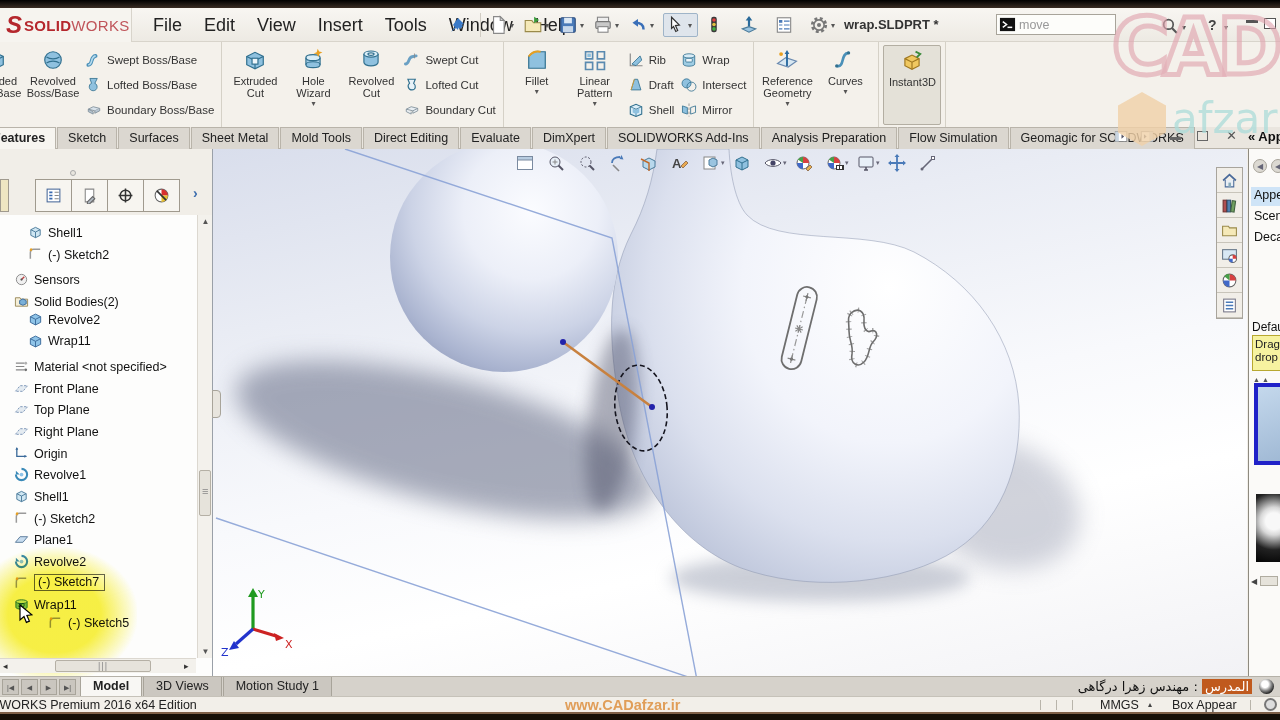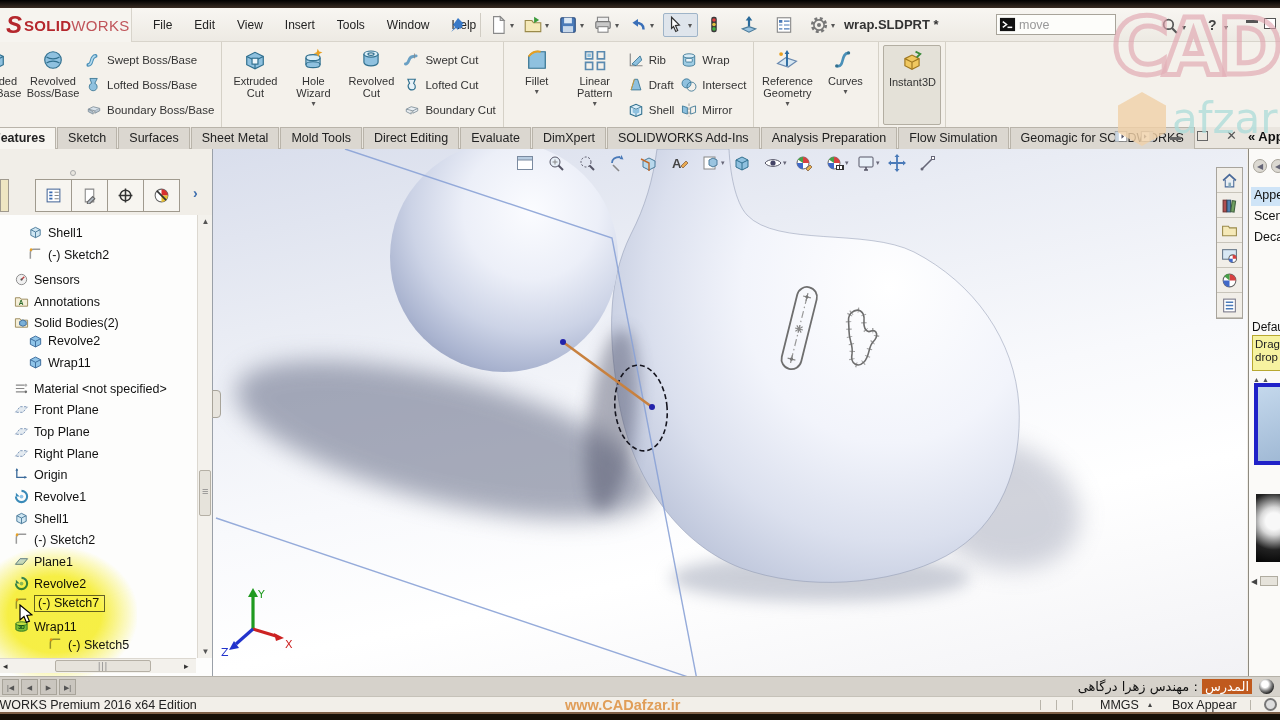--- a/index.html
+++ b/index.html
@@ -12,21 +12,21 @@
   .top-strip{position:absolute;left:0;top:0;width:1280px;height:8px;background:linear-gradient(#000,#3a2d24);}
   .bottom-strip{position:absolute;left:0;top:712px;width:1280px;height:8px;background:#151008;border-top:2px solid #7d6048;}
 
   
   #menubar{position:absolute;left:0;top:8px;width:1280px;height:34px;background:linear-gradient(#f8f6f2,#edeae3);border-bottom:1px solid #d8d4cb;}
   #logo{position:absolute;left:0;top:0;width:132px;height:34px;background:#f6f4ef;border-right:1px solid #d8d4cb;display:flex;align-items:center;padding-left:6px;}
   .logo-s{font-size:24px;font-weight:bold;font-style:italic;color:#b5272d;margin-right:2px;}
   .logo-solid{font-size:15px;font-weight:bold;color:#b5272d;letter-spacing:.3px;}
   .logo-works{font-size:15px;color:#c0555a;letter-spacing:.3px;}
   #menus{position:absolute;left:142px;top:0;height:34px;display:flex;align-items:center;}
-  .menu-item{padding:4px 11px;font-size:12px;color:#222;}
+  .menu-item{padding:4px 11px;font-size:18px;color:#222;}
   #pin-icon{position:absolute;left:448px;top:8px;width:18px;height:18px;}
   .vsep{position:absolute;left:480px;top:5px;width:1px;height:24px;background:#d0ccc3;}
   #std-toolbar{position:absolute;left:488px;top:4px;display:flex;align-items:center;height:26px;}
   .tbtn{display:flex;align-items:center;margin-right:6px;}
   .tbtn .tico{width:20px;height:20px;display:inline-block;}
   .tbtn .caret{font-size:8px;color:#555;margin-left:2px;width:7px;}
   .tbtn.pressed{background:#dfe5ec;border:1px solid #9fb4c8;border-radius:2px;padding:1px 2px;}
   #doc-title{position:absolute;left:844px;top:9px;font-size:13px;font-weight:600;color:#333;}
   #command-box{position:absolute;left:996px;top:6px;width:120px;height:21px;background:#fdfdfa;border:1px solid #a8a49a;display:flex;align-items:center;}
   #command-box .cico{width:17px;height:17px;margin:0 3px 0 2px;}
@@ -638,29 +638,20 @@
               <path d="M8 8l3-3" stroke="#c04040" stroke-width="1.4"></path>
               <circle cx="8" cy="8" r="1.2" fill="#555"></circle>
             </svg>
           </span>
           <span class="tlabel" data-interactable="false">Sensors</span>
         </div>
         <div class="trow ind1" data-interactable="true">
           <span class="ticon" data-interactable="false">
             <svg viewBox="0 0 16 16" width="100%" height="100%">
               <path d="M1.5 4h5l1 1.5h7V13h-13z" fill="#f5efd8" stroke="#9a8a5a"></path>
-              <text x="5" y="11.5" font-size="7" fill="#2a6a2a" font-weight="bold">A</text>
-            </svg>
-          </span>
-          <span class="tlabel" data-interactable="false">Annotations</span>
-        </div>
-        <div class="trow ind1" data-interactable="true">
-          <span class="ticon" data-interactable="false">
-            <svg viewBox="0 0 16 16" width="100%" height="100%">
-              <path d="M1.5 4h5l1 1.5h7V13h-13z" fill="#f5efd8" stroke="#9a8a5a"></path>
               <path d="M6 7l3.5-1.8L13 7v3.5L9.5 12 6 10.5z" fill="#7ab0d8" stroke="#3a6a9a"></path>
             </svg>
           </span>
           <span class="tlabel" data-interactable="false">Solid Bodies(2)</span>
         </div>
         <div class="trow ind2" data-interactable="true">
           <span class="ticon" data-interactable="false">
             <svg viewBox="0 0 16 16" width="100%" height="100%">
               <path d="M2.5 5l5.5-2.8L13.5 5v6l-5.5 2.8L2.5 11z" fill="#8fc4e8" stroke="#3a6a9a"></path>
               <path d="M2.5 5l5.5 2.8L13.5 5M8 7.8v6" fill="none" stroke="#3a6a9a"></path>
@@ -1101,20 +1092,25 @@
     </div>
   </div>
 
   <div id="bottombar" data-interactable="false">
     <div id="bottom-nav" data-interactable="false">
       <span class="bnav" data-interactable="true">|◀</span>
         <span class="bnav" data-interactable="true">◀</span>
         <span class="bnav" data-interactable="true">▶</span>
         <span class="bnav" data-interactable="true">▶|</span>
     </div>
+    <div id="bottom-tabs" data-interactable="false">
+      <span class="btab active" data-interactable="true">Model</span>
+        <span class="btab" data-interactable="true">3D Views</span>
+        <span class="btab" data-interactable="true">Motion Study 1</span>
+    </div>
     <div id="instructor" data-interactable="false">
       <span class="hl" data-interactable="false">المدرس</span><span data-interactable="false"> : مهندس زهرا درگاهی</span>
     </div>
     <div id="logo-sliver" data-interactable="false"></div>
   </div>
 
   <div id="statusbar" data-interactable="false">
     <span id="edition" data-interactable="false">SOLIDWORKS Premium 2016 x64 Edition</span>
     <span id="cad-watermark-text" data-interactable="false">www.CADafzar.ir</span>
     <span class="st-sep" style="left:1040px;" data-interactable="false"></span>

